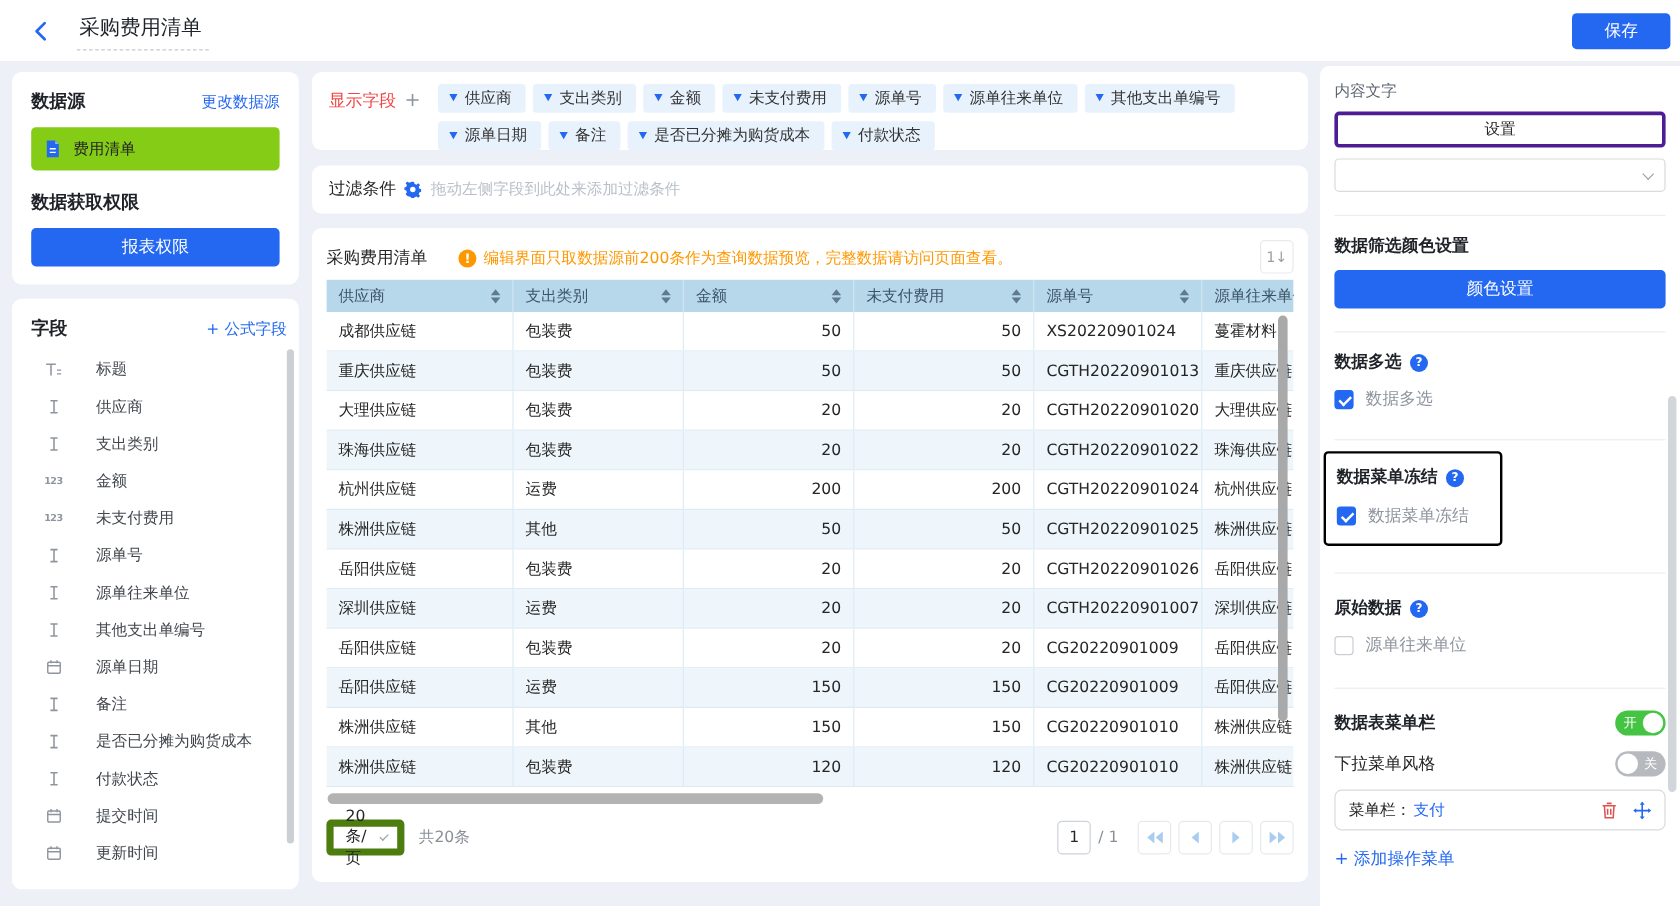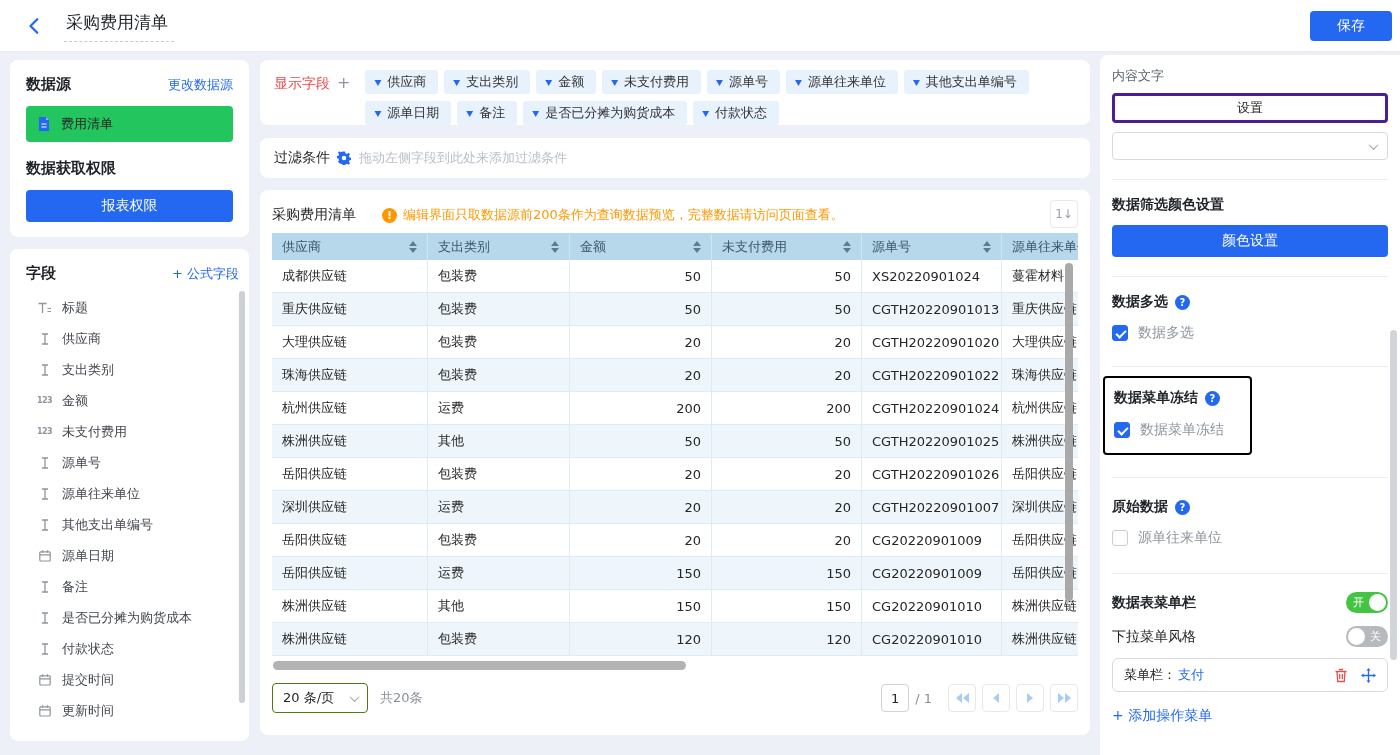--- a/index.html
+++ b/index.html
@@ -13,28 +13,28 @@
   .btn-save{margin-left:auto;width:82px;height:30px;background:#2468f2;color:#fff;font-size:14px;border:none;border-radius:4px;display:flex;align-items:center;justify-content:center;cursor:pointer}
 
   
   .card{position:absolute;background:#fff;border-radius:8px}
 
   
   .card-ds{left:10px;top:60px;width:239px;height:177px;padding:15px 16px}
   .card-head{display:flex;justify-content:space-between;align-items:center}
   .h-title{font-size:15px;font-weight:700;color:#1f2329}
   .link{font-size:13px;color:#2468f2;cursor:pointer}
-  .ds-item{margin-top:12px;height:36px;background:#22c55e;border-radius:4px;display:flex;align-items:center;padding:0 10px;gap:9px;font-size:13px;color:#262626}
+  .ds-item{margin-top:12px;height:36px;background:#84cc16;border-radius:4px;display:flex;align-items:center;padding:0 10px;gap:9px;font-size:13px;color:#262626}
   .perm-title{margin-top:17px;font-size:15px;font-weight:700;color:#1f2329}
   .btn-primary{height:32px;background:#2468f2;color:#fff;border-radius:4px;font-size:14px;display:flex;align-items:center;justify-content:center;cursor:pointer}
   .perm-btn{margin-top:12px}
 
   .card-fields{left:10px;top:249px;width:239px;height:492px;padding:15px 10px 0 16px;overflow:hidden}
   .fields-list{margin-top:9px}
-  .field-item{height:31px;display:flex;align-items:center;gap:9px;padding-left:10px;font-size:13px;color:#42464d;cursor:grab}
+  .field-item{height:31px;display:flex;align-items:center;gap:27px;padding-left:10px;font-size:13px;color:#42464d;cursor:grab}
   .f-ic{width:17px;display:flex;justify-content:center;align-items:center}
   .num-ic{font-size:8px;color:#8f959e;font-weight:700;letter-spacing:-.5px}
   .fields-scroll{position:absolute;right:4px;top:42px;width:6px;height:412px;background:#ccd0d5;border-radius:3px}
 
   
   .card-display{left:260px;top:60px;width:830px;height:65px;padding:10px 14px;display:flex;align-items:flex-start}
   .df-label{font-size:14px;color:#ef4444;padding-top:5px;white-space:nowrap}
   .df-plus{color:#8f959e;font-size:16px;margin-left:7px;padding-top:3px;cursor:pointer}
   .chips{display:flex;flex-wrap:wrap;gap:7px 6px;margin-left:15px}
   .chip{background:#e8f2fd;border-radius:3px;height:24px;display:flex;align-items:center;padding:0 12px 0 9px;font-size:13px;color:#333;cursor:pointer;white-space:nowrap}
@@ -58,21 +58,21 @@
   .sort-arrows{margin-left:auto;display:flex;flex-direction:column;gap:2px;padding-left:8px}
   .arr-up{width:0;height:0;border-left:4px solid transparent;border-right:4px solid transparent;border-bottom:5px solid #5f7a8e}
   .arr-dn{width:0;height:0;border-left:4px solid transparent;border-right:4px solid transparent;border-top:5px solid #5f7a8e}
   .tr{display:flex;height:33px;border-bottom:1px solid #dcebf4;background:#fff}
   .tr.alt{background:#eef6fb}
   .td{display:flex;align-items:center;padding:0 10px;font-size:13px;color:#262626;flex:none;border-right:1px solid #dcebf4;overflow:hidden;white-space:nowrap}
   .td:last-child{border-right:none}
   .v-scroll{position:absolute;right:5px;top:30px;width:8px;height:338px;background:#a9a9a9;border-radius:4px}
   .h-scroll{margin-top:5px;margin-left:1px;width:413px;height:9px;background:#b3b3b3;border-radius:5px}
   .pager{margin-top:13px;display:flex;align-items:center}
-  .psize{width:96px;height:30px;border:1px solid #4d7c0f;border-radius:4px;display:flex;align-items:center;padding:0 9px 0 10px;font-size:13px;color:#262626;background:#fff;cursor:pointer}
+  .psize{width:65px;height:30px;border:6px solid #4d7c0f;border-radius:4px;display:flex;align-items:center;padding:0 9px 0 10px;font-size:13px;color:#262626;background:#fff;cursor:pointer}
   .chev-dn{width:7px;height:7px;border-right:1.5px solid #9aa0a6;border-bottom:1.5px solid #9aa0a6;transform:rotate(45deg) translate(-1px,-1px);margin-left:auto}
   .ptotal{margin-left:12px;font-size:13px;color:#8a8f99}
   .pager-right{margin-left:auto;display:flex;align-items:center}
   .pnum{width:28px;height:28px;border:1px solid #ccd3db;border-radius:4px;display:flex;align-items:center;justify-content:center;font-size:13px;color:#262626;background:#fff}
   .pslash{color:#8a8f99;font-size:13px;margin:0 10px 0 6px}
   .pbtn{width:28px;height:28px;border:1px solid #e6e9ec;border-radius:4px;display:flex;align-items:center;justify-content:center;background:#fff;margin-left:6px;cursor:pointer}
   .t-r{width:0;height:0;border-top:5px solid transparent;border-bottom:5px solid transparent;border-left:6px solid #a9cdf1}
   .t-l{width:0;height:0;border-top:5px solid transparent;border-bottom:5px solid transparent;border-right:6px solid #a9cdf1}
   .dbl{display:flex;gap:1px}
 

